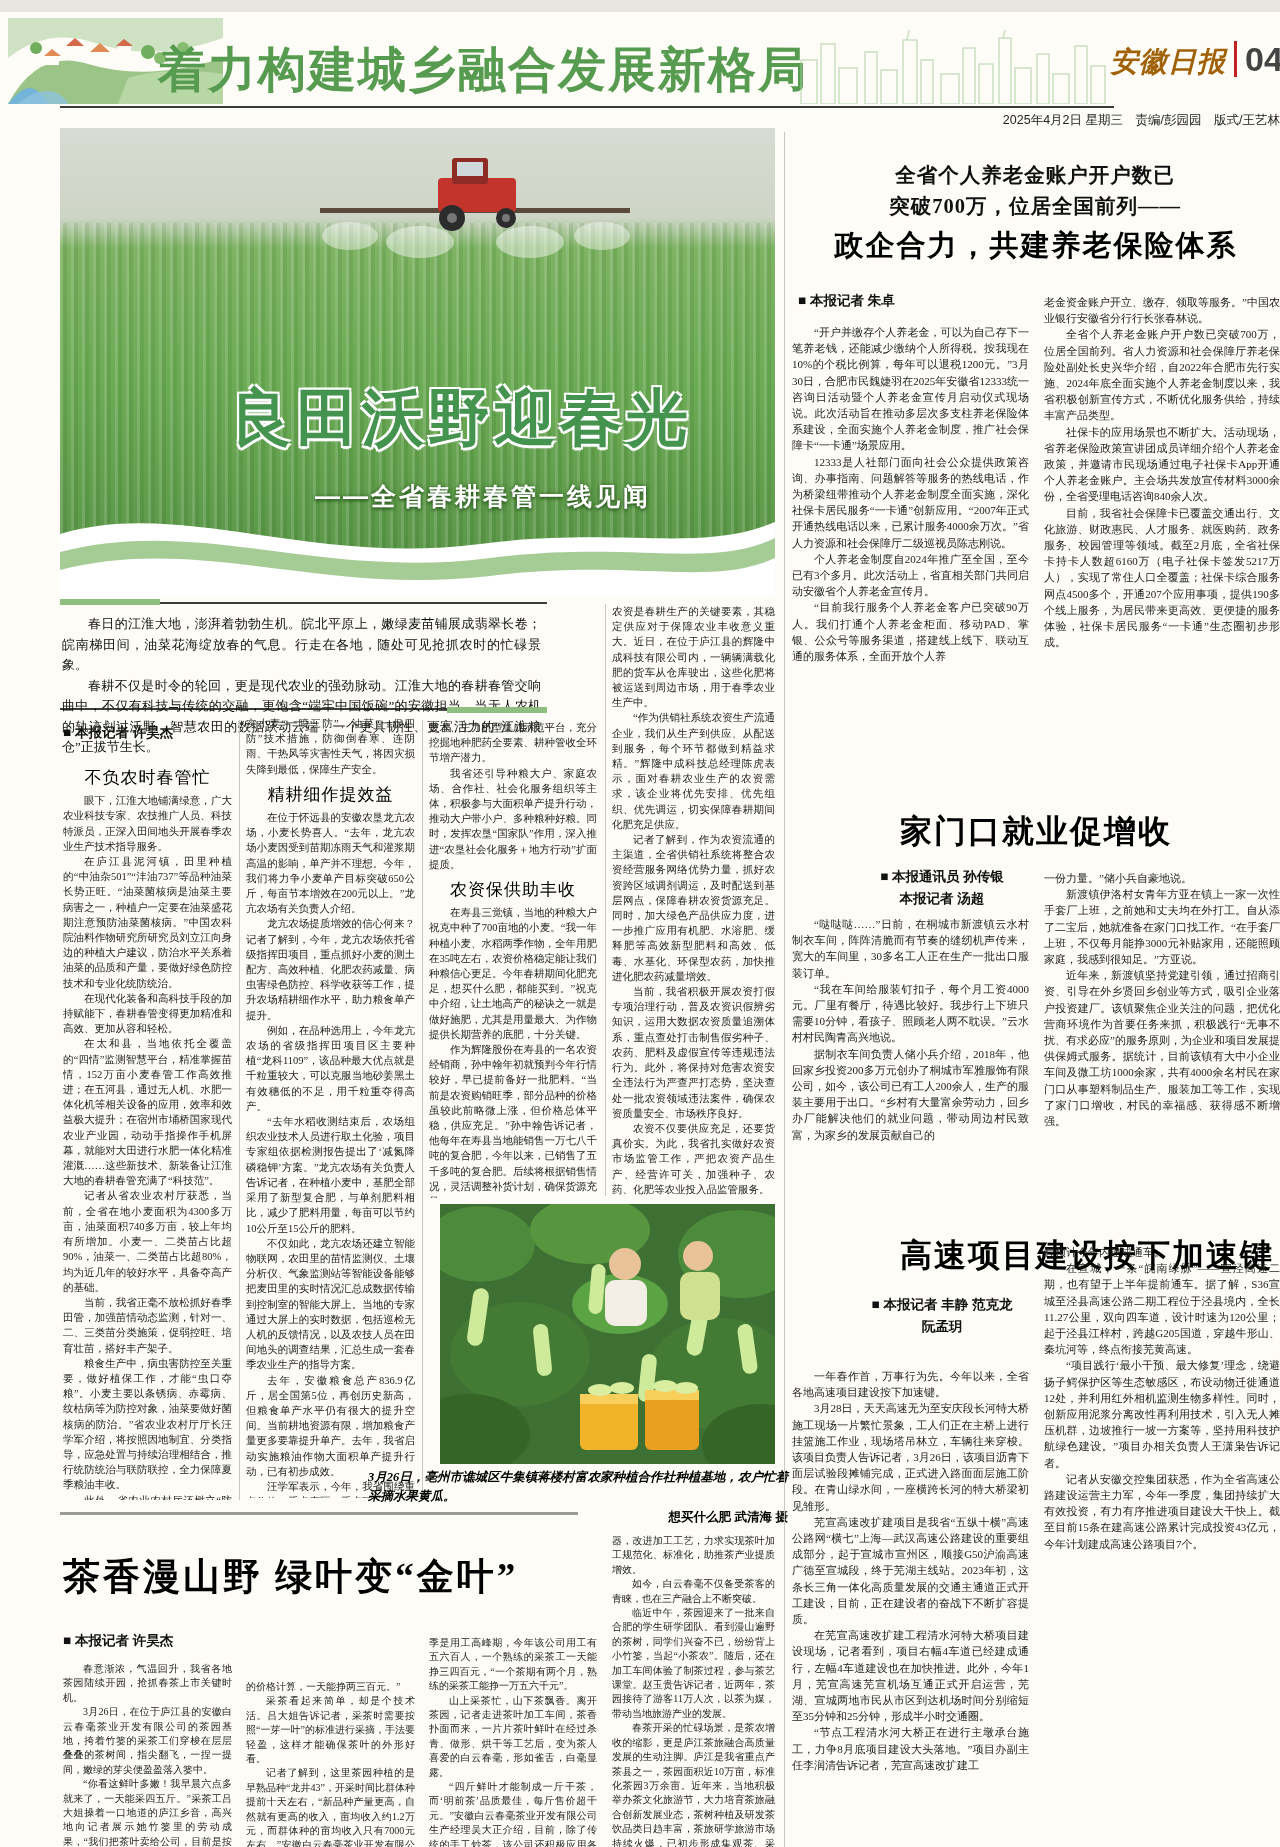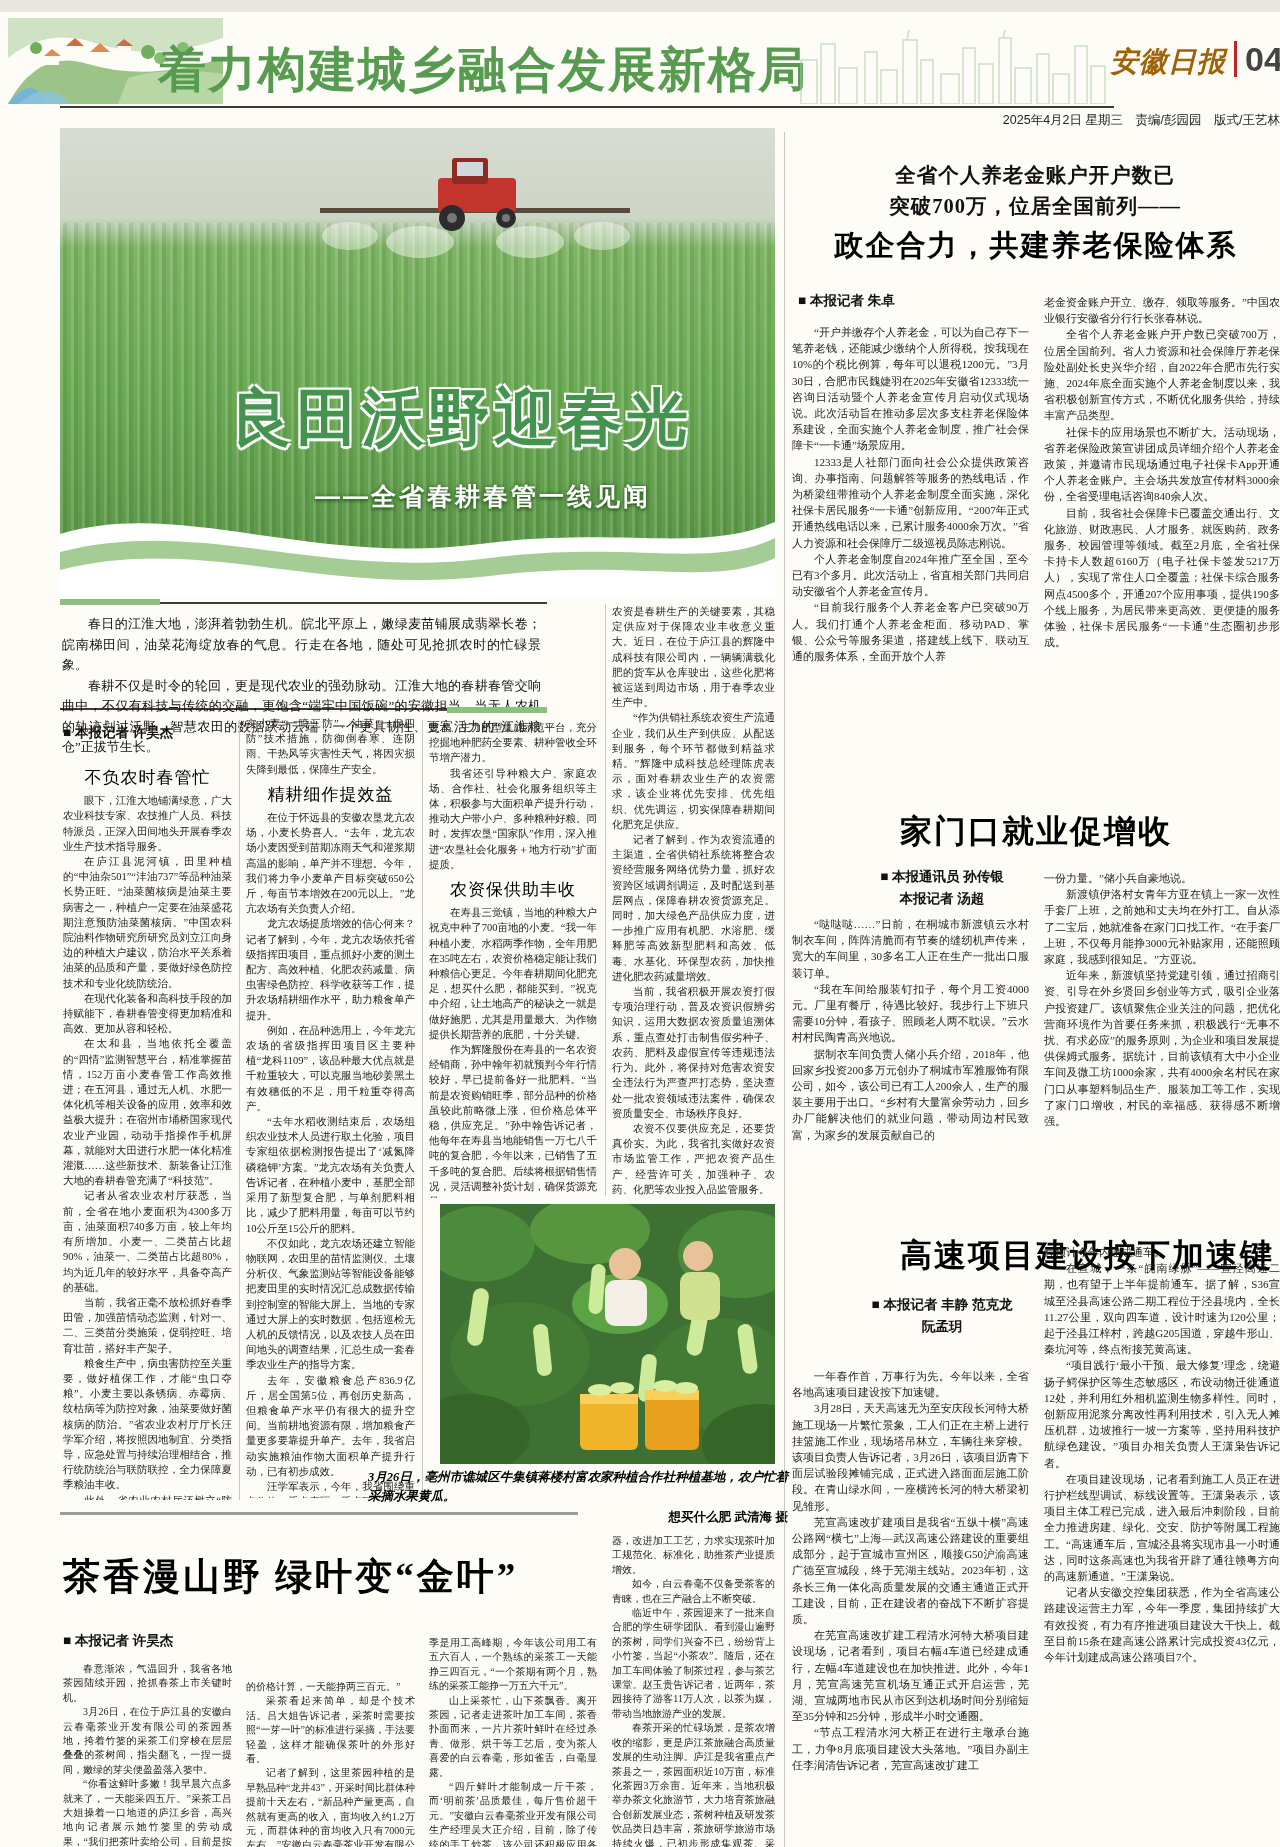--- a/index.html
+++ b/index.html
@@ -307,17 +307,16 @@
       <p class="pp">一年春作首，万事行为先。今年以来，全省各地高速项目建设按下加速键。</p>
       <p class="pp">3月28日，天天高速无为至安庆段长河特大桥施工现场一片繁忙景象，工人们正在主桥上进行挂篮施工作业，现场塔吊林立，车辆往来穿梭。该项目负责人告诉记者，3月26日，该项目沥青下面层试验段摊铺完成，正式进入路面面层施工阶段。在青山绿水间，一座横跨长河的特大桥梁初见雏形。</p>
       <p class="pp">芜宣高速改扩建项目是我省“五纵十横”高速公路网“横七”上海—武汉高速公路建设的重要组成部分，起于宣城市宣州区，顺接G50沪渝高速广德至宣城段，终于芜湖主线站。2023年初，这条长三角一体化高质量发展的交通主通道正式开工建设，目前，正在建设者的奋战下不断扩容提质。</p>
       <p class="pp">在芜宣高速改扩建工程清水河特大桥项目建设现场，记者看到，项目右幅4车道已经建成通行，左幅4车道建设也在加快推进。此外，今年1月，芜宣高速芜宣机场互通正式开启运营，芜湖、宣城两地市民从市区到达机场时间分别缩短至35分钟和25分钟，形成半小时交通圈。</p>
       <p class="pp">“节点工程清水河大桥正在进行主墩承台施工，力争8月底项目建设大头落地。”项目办副主任李润清告诉记者，芜宣高速改扩建工</p>
     </div>
   <div class="abs col col-r" style="left:1044px;top:1232px;width:236px;height:553px;">
       <p class="pp pc">程预计今年内建成通车。</p>
       <p class="pp">在宣城，一条“皖南绿脉”——宣泾高速二期，也有望于上半年提前通车。据了解，S36宣城至泾县高速公路二期工程位于泾县境内，全长11.27公里，双向四车道，设计时速为120公里；起于泾县江梓村，跨越G205国道，穿越牛形山、秦坑河等，终点衔接芜黄高速。</p>
       <p class="pp">“项目践行‘最小干预、最大修复’理念，绕避扬子鳄保护区等生态敏感区，布设动物迁徙通道12处，并利用红外相机监测生物多样性。同时，创新应用泥浆分离改性再利用技术，引入无人摊压机群，边坡推行一坡一方案等，坚持用科技护航绿色建设。”项目办相关负责人王潇枭告诉记者。</p>
-      <p class="pp">在项目建设现场，记者看到施工人员正在进行护栏线型调试、标线设置等。王潇枭表示，该项目主体工程已完成，进入最后冲刺阶段，目前全力推进房建、绿化、交安、防护等附属工程施工。“高速通车后，宣城泾县将实现市县一小时通达，同时这条高速也为我省开辟了通往赣粤方向的高速新通道。”王潇枭说。</p>
       <p class="pp">记者从安徽交控集团获悉，作为全省高速公路建设运营主力军，今年一季度，集团持续扩大有效投资，有力有序推进项目建设大干快上。截至目前15条在建高速公路累计完成投资43亿元，今年计划建成高速公路项目7个。</p>
     </div>
 
 </div>
 
 </body></html>

